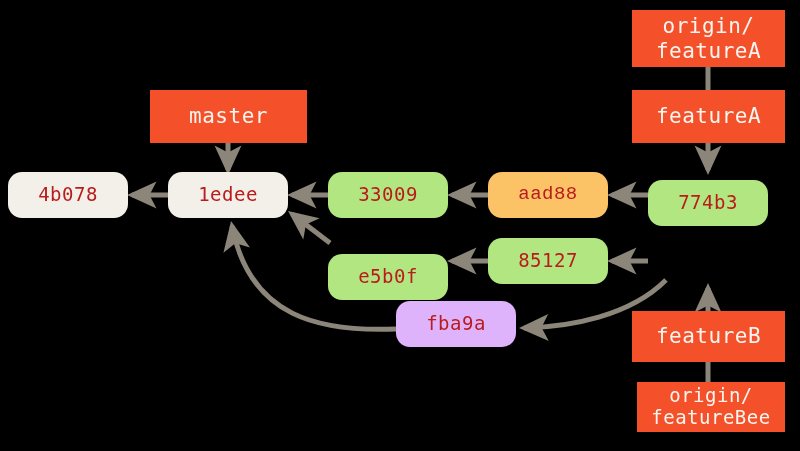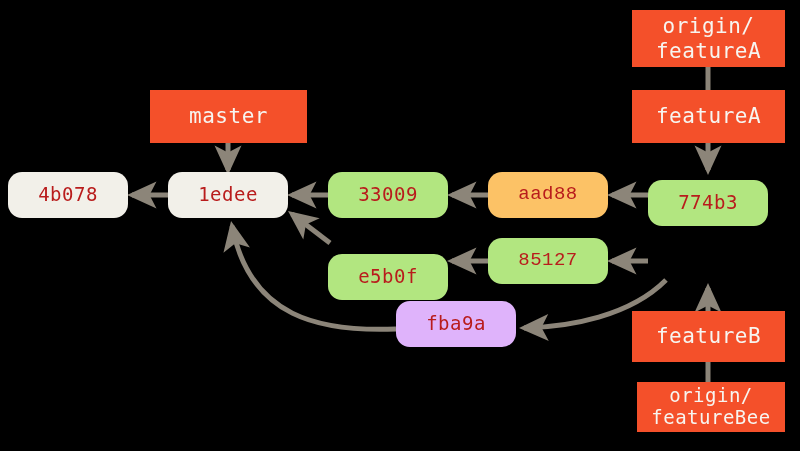--- a/index.html
+++ b/index.html
@@ -126,21 +126,21 @@
   </div>
 
   <div class="node commit" style="left:648px; top:172px; width:120px; height:46px; background:#b2e680;margin-top:8px;">
     <span>774b3</span>
   </div>
 
   <div class="node commit" style="left:328px; top:238px; width:120px; height:46px; background:#b2e680;margin-top:16px;">
     <span>e5b0f</span>
   </div>
 
-  <div class="node commit" style="left:488px; top:238px; width:120px; height:46px; background:#b2e680;font-family:Liberation Mono, monospace;">
+  <div class="node commit" style="left:488px; top:238px; width:120px; height:46px; background:#b2e680;">
     <span>85127</span>
   </div>
 
 
   <div class="node commit" style="left:396px; top:301px; width:120px; height:46px; background:#dfb3fb;text-align:right;">
     <span>fba9a</span>
   </div>
 
 </div>
 

